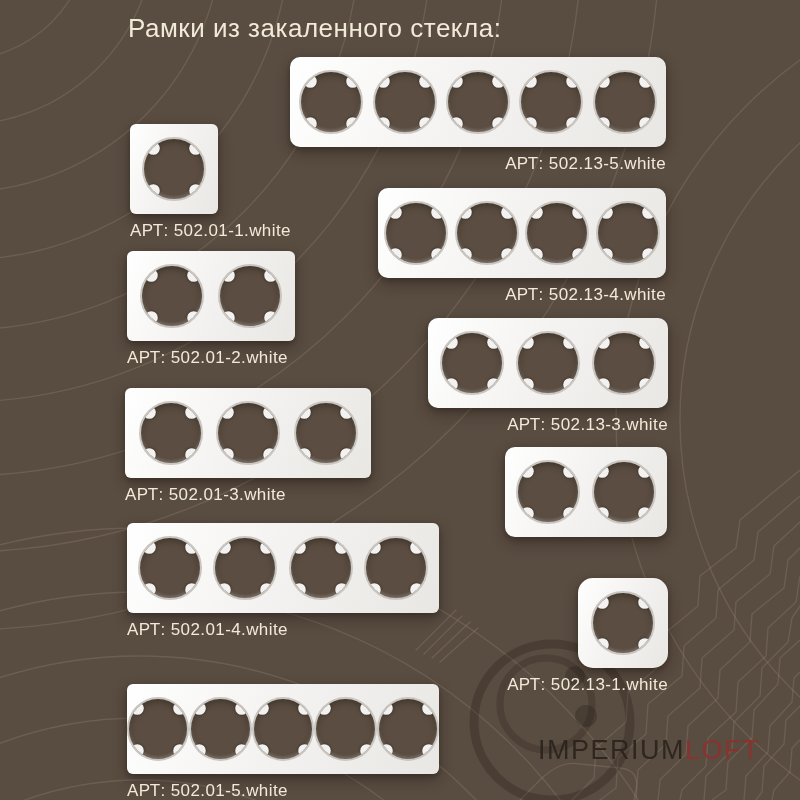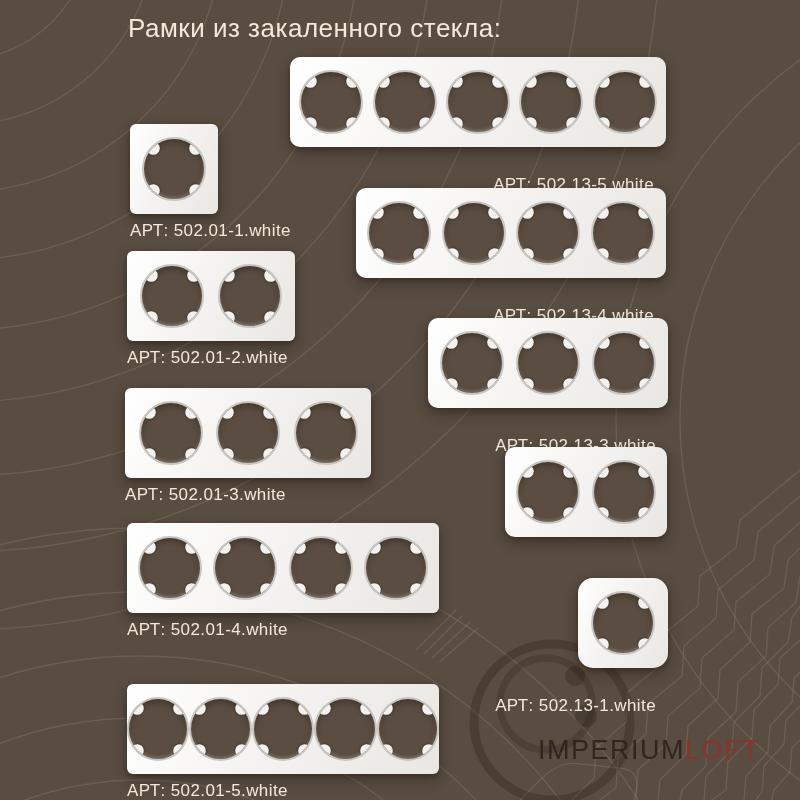--- a/index.html
+++ b/index.html
@@ -44,29 +44,29 @@
   .t1{transform:rotate(45deg) translateY(-30px);}
   .t2{transform:rotate(135deg) translateY(-30px);}
   .t3{transform:rotate(225deg) translateY(-30px);}
   .t4{transform:rotate(315deg) translateY(-30px);}
   .art-label{
     position:absolute;top:97px;
     font-size:17px;letter-spacing:.4px;color:#f2ead9;
     white-space:nowrap;
   }
   .col-left .art-label{left:0;}
-  .col-right .art-label{right:12px;text-align:left;margin-top:21px;}
+  .col-right .art-label{right:0;text-align:left;}
   
   .p-l1{left:130px;top:124px;width:88px;}
   .p-l2{left:127px;top:251px;width:168px;}
   .p-l3{left:125px;top:388px;width:246px;}
   .p-l4{left:127px;top:523px;width:312px;}
   .p-l5{left:127px;top:684px;width:312px;}
   .p-r5{right:134px;top:57px;width:376px;}
-  .p-r4{right:134px;top:188px;width:310px;}
+  .p-r4{right:134px;top:188px;width:288px;}
   .p-r3{right:132px;top:318px;width:240px;}
   .p-r2{right:133px;top:447px;width:162px;}
   .p-r1{right:132px;top:578px;width:90px;}
   .logo-text{
     position:absolute;left:538px;top:735px;z-index:2;
     font-size:27px;letter-spacing:1.5px;font-weight:400;white-space:nowrap;
   }
   .logo-primary{color:rgba(40,33,26,.88);text-align:right;}
   .logo-accent{color:rgba(142,48,44,.92);}
 </style>

